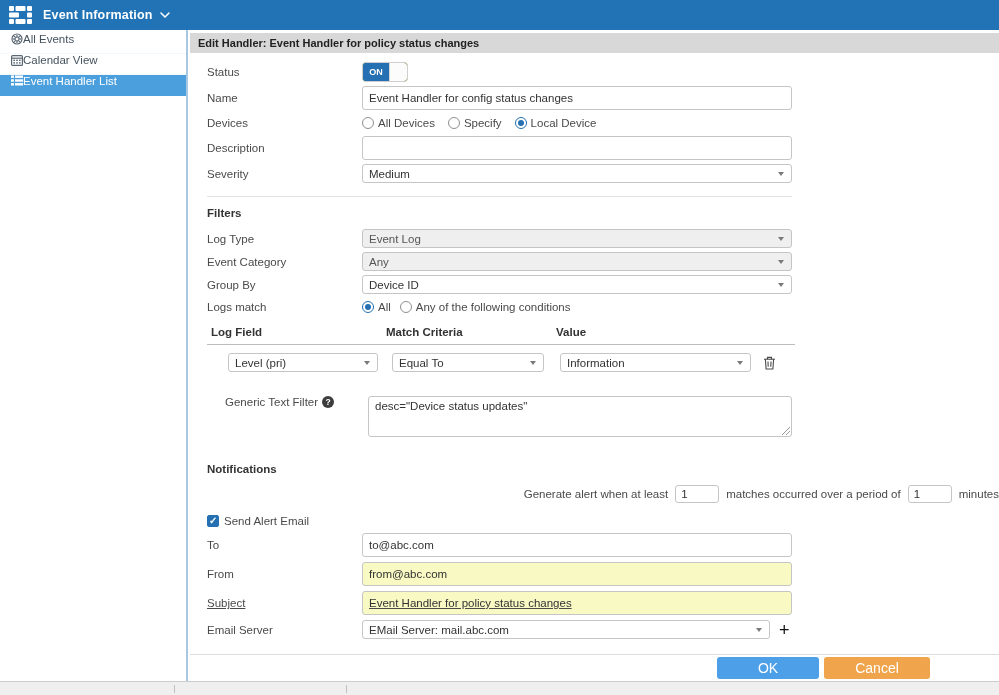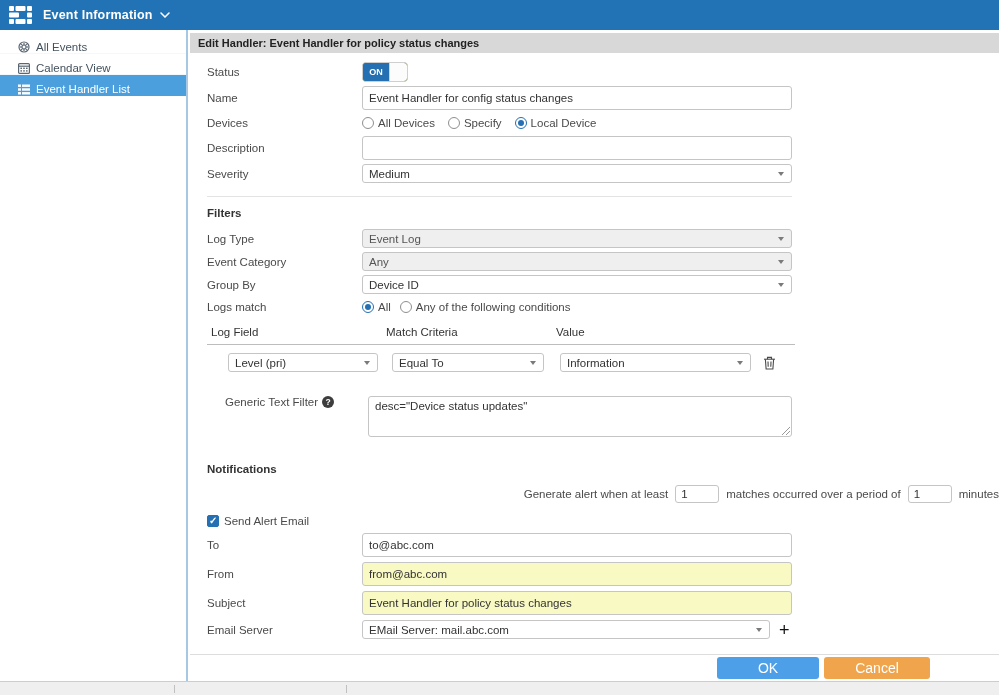--- a/index.html
+++ b/index.html
@@ -17,21 +17,21 @@
   .topbar .logo { display:block; margin-right:11px; }
   .topbar .app-title { color:#fff; font-size:12.5px; font-weight:bold; letter-spacing:.2px; }
   .topbar .chev { margin-left:7px; display:block; }
 
   
   .sidebar {
     position:absolute; top:30px; left:0; width:188px; bottom:14px;
     background:#fff; border-right:2px solid #a6c8e3; padding-top:3px;
   }
   .side-item {
-    height:21px; display:flex; align-items:flex-end; gap:6px; padding-left:18px;
+    height:21px; display:flex; align-items:flex-start; gap:0; padding-left:11px;
     color:#44525e; cursor:default; border-bottom:1px solid #f3f8fc;
   }
   .side-item .ic { display:flex; align-items:center; }
   .side-item.selected { background:#4a9fdc; color:#fff; border-bottom-color:#4a9fdc; }
 
   
   .content { position:absolute; top:30px; left:190px; right:0; bottom:14px; background:#fff; overflow:hidden; }
   .page-header {
     margin-top:3px; height:20px; background:#d8d8d8; line-height:20px;
     padding-left:8px; font-size:11px; font-weight:bold; color:#222;
@@ -69,21 +69,21 @@
   .sel::after {
     content:""; position:absolute; right:7px; top:7px;
     border-left:3.5px solid transparent; border-right:3.5px solid transparent; border-top:4.5px solid #7a7a7a;
   }
   .sel.disabled { background:#efefef; color:#555; }
 
   .hr { border-top:1px solid #e3e3e3; width:585px; margin:13px 0 10px 0; }
   .section-h { font-weight:bold; color:#333; margin:2px 0 10px 0; }
 
   
-  .rule-cols { display:flex; font-weight:normal; color:#333; margin-top:10px; }
+  .rule-cols { display:flex; font-weight:bold; color:#333; margin-top:10px; }
   .rc0 { margin-left:4px; width:175px; } .rc1 { width:170px; } .rc2 { width:150px; }
   .rule-line { border-top:1px solid #bdbdbd; width:588px; margin-top:6px; }
   .rule-row { display:flex; align-items:center; margin-top:8px; margin-left:21px; }
   .rule-row .sel.s0 { width:150px; } .rule-row .sel.s1 { width:152px; margin-left:14px; } .rule-row .sel.s2 { width:191px; margin-left:16px; }
   .trash { margin-left:12px; display:flex; cursor:pointer; }
 
   .gtf-row { display:flex; align-items:flex-start; margin-top:24px; }
   .gtf-lbl { margin-left:18px; width:143px; display:flex; align-items:center; }
   .help { width:12px; height:12px; border-radius:50%; background:#3d3d3d; color:#fff; font-size:8.5px; font-weight:bold; display:inline-flex; align-items:center; justify-content:center; margin-left:4px; cursor:pointer; }
   .gtf-wrap { position:relative; }
@@ -332,21 +332,21 @@
       <div class="row" style="margin-bottom:5px;">
         <span class="lbl">To</span>
         <input class="ti" type="text" value="to@abc.com" style="">
       </div>
 
       <div class="row" style="margin-bottom:5px;">
         <span class="lbl">From</span>
         <input class="ti yellow" type="text" value="from@abc.com" style="">
       </div>
 
-      <div class="row" style="margin-bottom:5px;">
+      <div class="row" style="margin-bottom:5px;text-decoration:underline;">
         <span class="lbl">Subject</span>
         <input class="ti yellow" type="text" value="Event Handler for policy status changes" style="">
       </div>
 
       <div class="row">
         <span class="lbl">Email Server</span>
         <span class="sel" style="width:408px;">
           <span>EMail Server: mail.abc.com</span>
         </span>
         <span class="plus">+</span>

